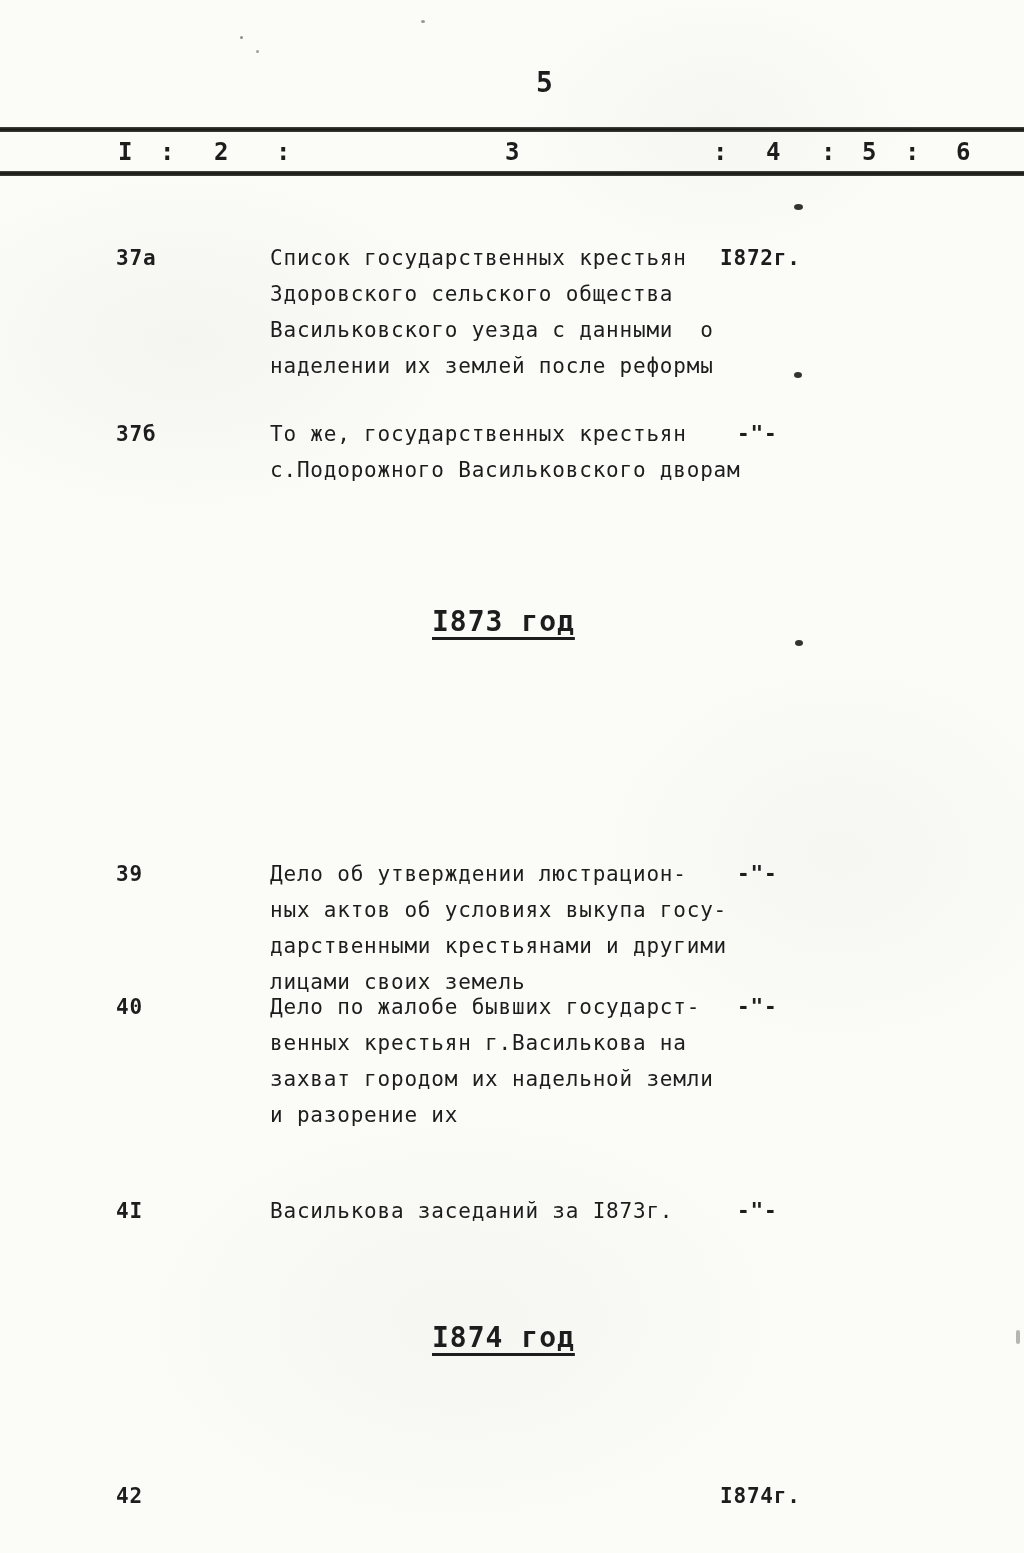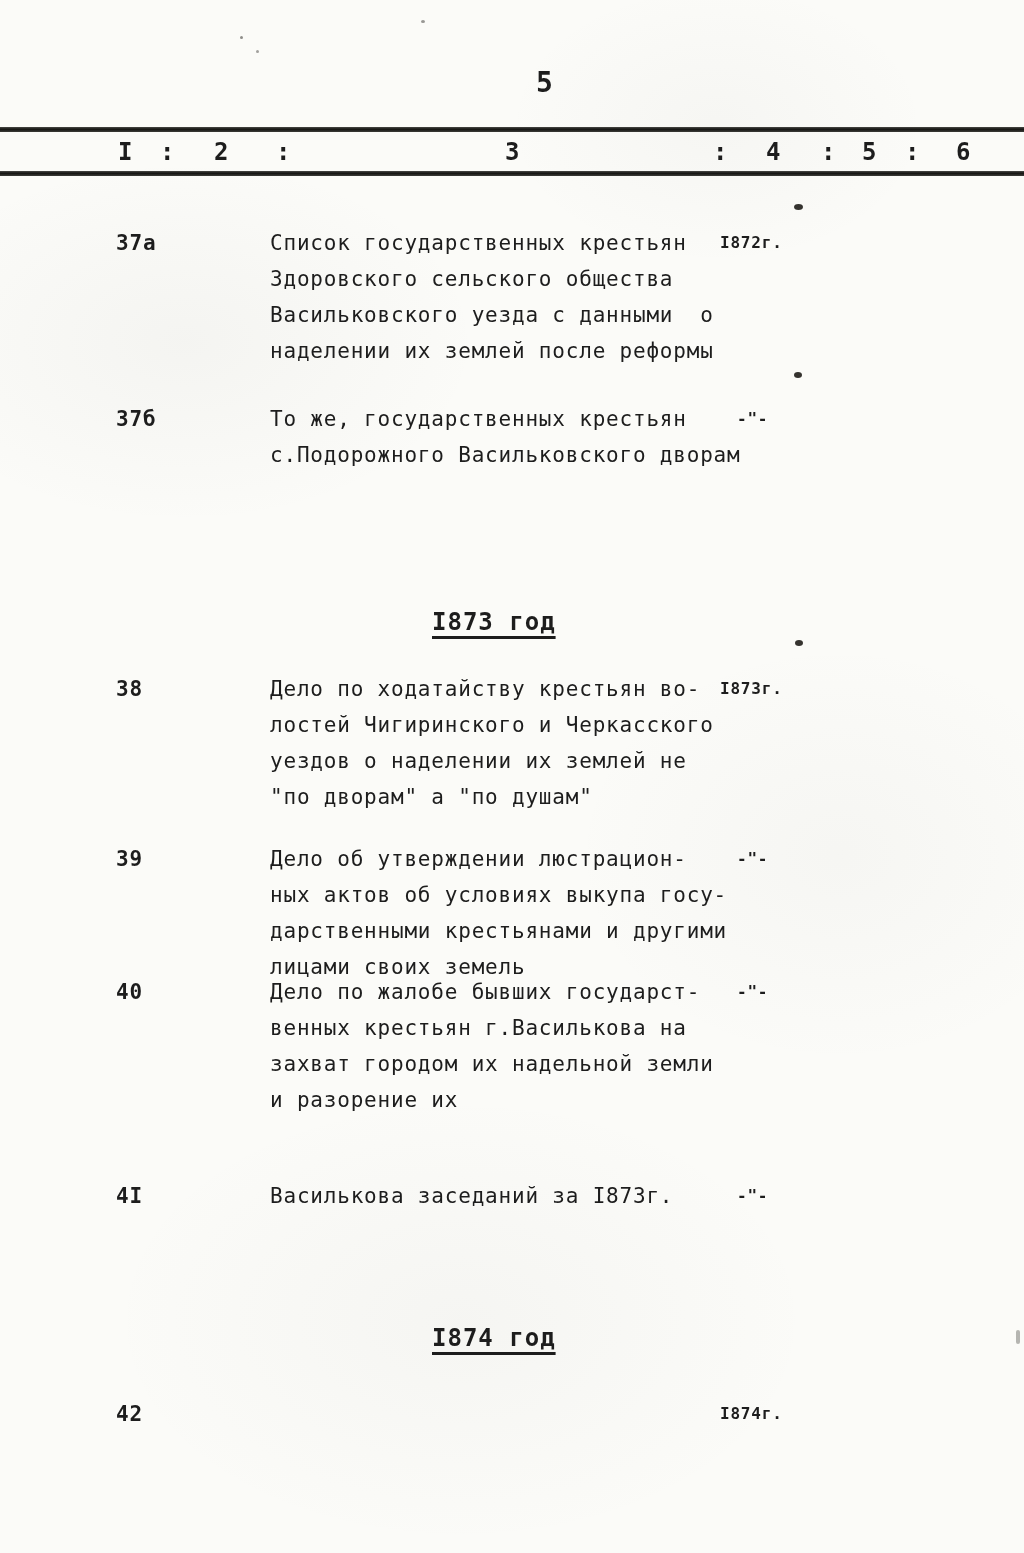--- a/index.html
+++ b/index.html
@@ -25,37 +25,37 @@
   .rule {
     position: absolute; left: 0; width: 1024px; height: 5px;
     background: linear-gradient(180deg, #4a4a46 0%, #141412 45%, #3c3c38 100%);
   }
   .rule-top { top: 127px; }
   .rule-bottom { top: 171px; }
   .colhead span {
     position: absolute; top: 137px;
     font-size: 24px; font-weight: 700; line-height: 30px;
   }
-  .entry { position: absolute; left: 0; width: 1024px; height: 36px; }
+  .entry { position: absolute; left: 0; width: 1024px; height: 36px; margin-top: 15px; }
   .num {
     position: absolute; left: 116px; top: 0;
     font-size: 21px; font-weight: 700; line-height: 36px; letter-spacing: 0.8px;
   }
   .body {
     position: absolute; left: 270px; top: 0; width: 500px;
     font-size: 21px; font-weight: 400; line-height: 36px;
     letter-spacing: 0.8px; white-space: pre-wrap;
   }
   .date {
     position: absolute; left: 720px; top: 0;
-    font-size: 16px; font-weight: 700; line-height: 36px; letter-spacing: 0.8px;
+    font-size: 21px; font-weight: 700; line-height: 36px; letter-spacing: 0.8px;
   }
   .date.ditto { left: 737px; }
   .year-heading {
-    position: absolute; left: 432px; font-size: 24px; font-weight: 700;
+    position: absolute; left: 432px; font-size: 28px; font-weight: 700;
     line-height: 36px; letter-spacing: 1px;
     text-decoration: underline; text-decoration-thickness: 2.5px; text-underline-offset: 6px;
   }
   .speck { position: absolute; background: #35332f; border-radius: 50%; }
   .speck.s1 { left: 794px; top: 204px; width: 9px; height: 6px; }
   .speck.s2 { left: 794px; top: 372px; width: 8px; height: 6px; }
   .speck.s3 { left: 795px; top: 640px; width: 8px; height: 6px; }
   .speck.s4 { left: 240px; top: 36px; width: 3px; height: 3px; opacity: .55; }
   .speck.s5 { left: 256px; top: 50px; width: 3px; height: 3px; opacity: .45; }
   .speck.s6 { left: 421px; top: 20px; width: 4px; height: 3px; opacity: .5; }
@@ -96,28 +96,20 @@
 
   <div class="entry" style="top:401px">
     <span class="num">37б</span>
     <div class="body">То же, государственных крестьян
 с.Подорожного Васильковского дворам</div>
     <span class="date ditto">-"-</span>
   </div>
 
   <div class="year-heading" style="top:604px">I873 год</div>
 
-  <div class="entry" style="top:671px">
-    <span class="num">38</span>
-    <div class="body">Дело по ходатайству крестьян во-
-лостей Чигиринского и Черкасского
-уездов о наделении их землей не
-"по дворам" а "по душам"</div>
-    <span class="date">I873г.</span>
-  </div>
 
   <div class="entry" style="top:841px">
     <span class="num">39</span>
     <div class="body">Дело об утверждении люстрацион-
 ных актов об условиях выкупа госу-
 дарственными крестьянами и другими
 лицами своих земель</div>
     <span class="date ditto">-"-</span>
   </div>
 
@@ -131,21 +123,21 @@
   </div>
 
   <div class="entry" style="top:1178px">
     <span class="num">4I</span>
     <div class="body">Василькова заседаний за I873г.</div>
     <span class="date ditto">-"-</span>
   </div>
 
   <div class="year-heading" style="top:1320px">I874 год</div>
 
-  <div class="entry" style="top:1396px">
+  <div class="entry" style="top:1463px">
     <span class="num">42</span>
     <span class="date">I874г.</span>
   </div>
 
   <div class="speck s1"></div>
   <div class="speck s2"></div>
   <div class="speck s3"></div>
   <div class="speck s4"></div>
   <div class="speck s5"></div>
   <div class="speck s6"></div>

